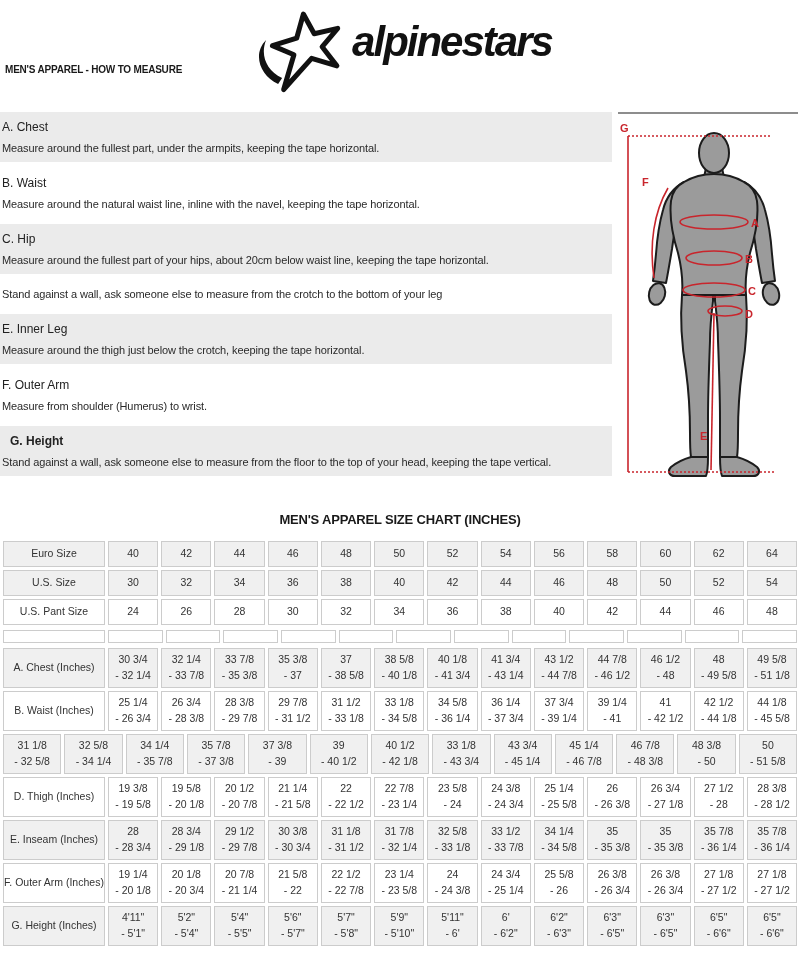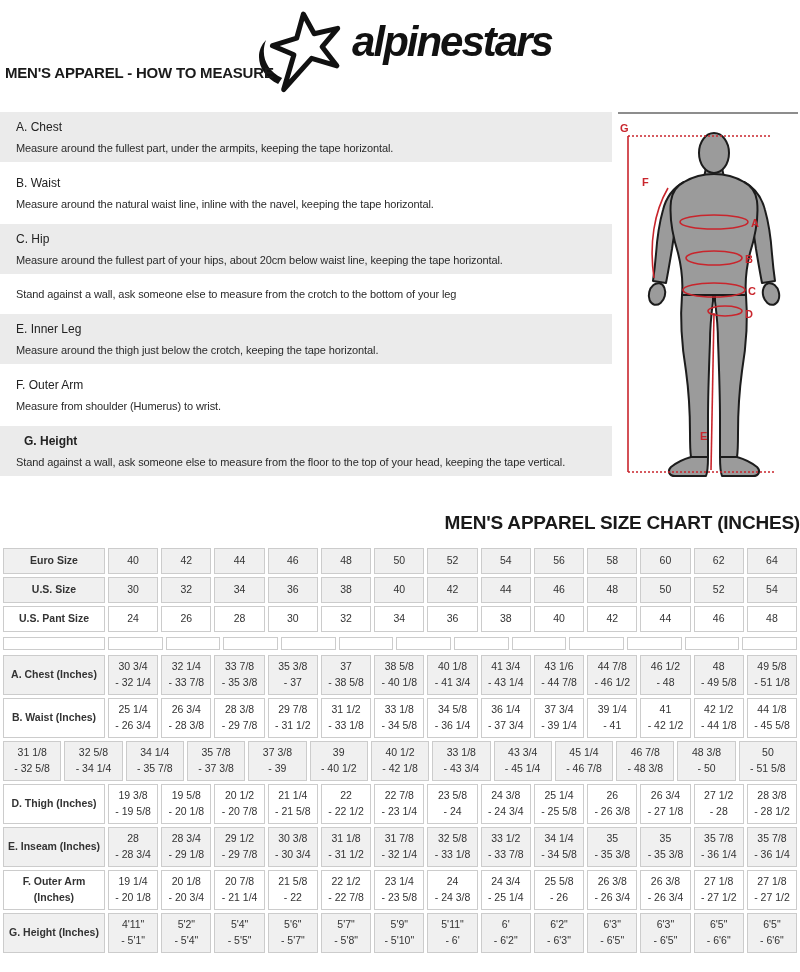--- a/index.html
+++ b/index.html
@@ -1,38 +1,38 @@
 <!DOCTYPE html>
 <html><head>
 <meta charset="utf-8">
 <style>
   html,body{margin:0;padding:0;background:#fff;}
   body{width:800px;height:972px;overflow:hidden;font-family:"Liberation Sans",sans-serif;color:#222;}
   
   .header{position:relative;height:106px;}
   .logo{position:absolute;left:50%;top:8px;transform:translateX(-50%);display:flex;}
   .logo-text{font-size:42px;font-weight:bold;font-style:italic;letter-spacing:-2px;color:#111;margin-left:-6px;padding-top:10px;}
-  .howto-title{position:absolute;left:5px;top:64px;font-size:15px;font-weight:bold;letter-spacing:-0.2px;color:#1a1a1a;text-align:right;}
+  .howto-title{position:absolute;left:5px;top:64px;font-size:10px;font-weight:bold;letter-spacing:-0.2px;color:#1a1a1a;text-align:right;}
   
   .content{display:flex;padding-top:6px;}
   .inst-col{width:612px;}
-  .inst{padding:8px 16px;margin-bottom:6px;}
+  .inst{padding:8px 2px;margin-bottom:6px;}
   .inst.shaded{background:#ebebeb;}
   .inst-title{font-size:12px;color:#222;margin-bottom:8px;}
   .inst-title.bold{font-weight:bold;margin-left:8px;}
   .inst-desc{font-size:11px;color:#2a2a2a;letter-spacing:-0.1px;}
   .figure-col{width:180px;margin-left:6px;border-top:2px solid #8d8d8d;padding-top:6px;}
   
-  .section-title{text-align:right;font-size:19px;font-weight:bold;color:#1a1a1a;margin:16px 0 14px 0;letter-spacing:-0.2px;}
+  .section-title{text-align:center;font-size:13px;font-weight:bold;color:#1a1a1a;margin:16px 0 14px 0;letter-spacing:-0.2px;}
   .sizetable{padding:0 3px;}
   .trow{display:flex;gap:3px;margin-bottom:3px;}
   .cell{flex:1;border:1px solid #ccc;background:#fff;display:flex;align-items:center;justify-content:center;
         text-align:center;font-size:10.5px;color:#333;min-height:24px;white-space:pre-line;line-height:1.5;}
   .cell.shaded{background:#f0f0f0;}
-  .cell.label{flex:0 0 100px;font-weight:bold;}
+  .cell.label{flex:0 0 100px;}
   .trow.spacer{margin-top:5px;margin-bottom:5px;}
   .trow.spacer .cell{min-height:11px;}
   .trow.measure .cell{min-height:38px;}
 </style>
 </head>
 <body>
 
 <div class="header">
   <div class="logo">
     <svg width="110" height="86" viewBox="0 0 110 86">
@@ -195,21 +195,21 @@
         <div class="cell shaded">35 3/8
 - 37</div>
         <div class="cell shaded">37
 - 38 5/8</div>
         <div class="cell shaded">38 5/8
 - 40 1/8</div>
         <div class="cell shaded">40 1/8
 - 41 3/4</div>
         <div class="cell shaded">41 3/4
 - 43 1/4</div>
-        <div class="cell shaded">43 1/6
+        <div class="cell shaded">43 1/2
 - 44 7/8</div>
         <div class="cell shaded">44 7/8
 - 46 1/2</div>
         <div class="cell shaded">46 1/2
 - 48</div>
         <div class="cell shaded">48
 - 49 5/8</div>
         <div class="cell shaded">49 5/8
 - 51 1/8</div>
       </div>

